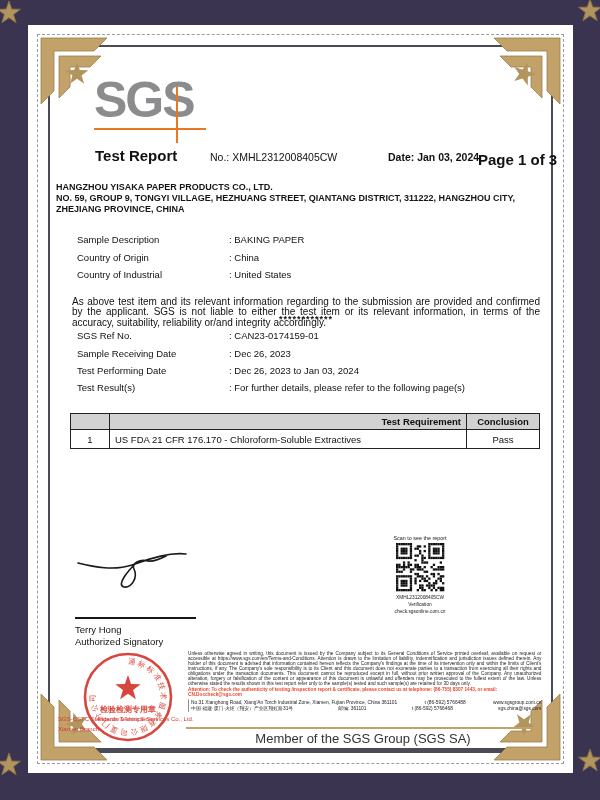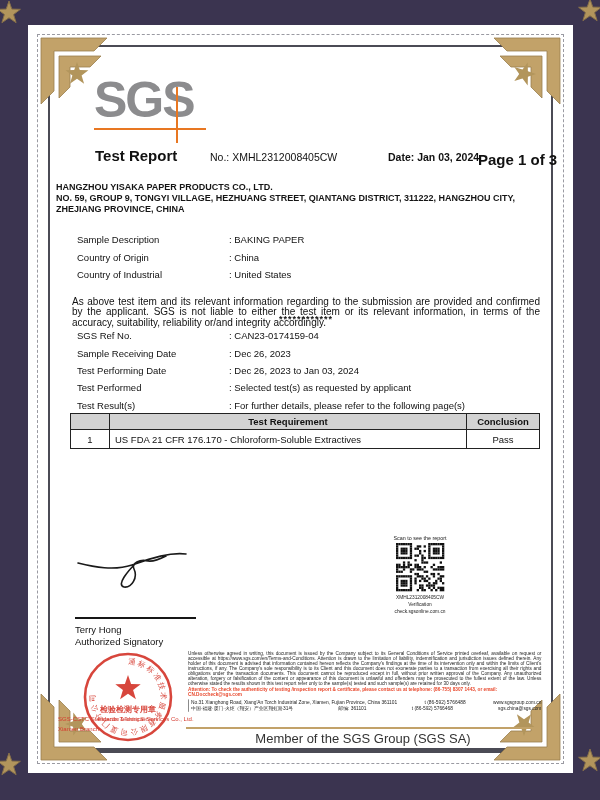--- a/index.html
+++ b/index.html
@@ -36,21 +36,21 @@
   .applicant{position:absolute;left:28px;top:157px;width:470px;font-size:9px;line-height:11px;font-weight:bold;color:#151515;}
   .fields{position:absolute;left:49px;width:470px;font-size:9.5px;}
   .fields .row{display:flex;height:17.4px;align-items:center;}
   .fields .lab{width:152px;flex:0 0 152px;}
   .disclaimer{position:absolute;left:44px;top:272px;width:468px;font-size:10px;line-height:10.4px;text-align:justify;}
   .stars-sep{position:absolute;left:44px;top:289px;width:468px;text-align:center;font-size:9px;font-weight:bold;letter-spacing:1px;}
 
   table.results{position:absolute;left:42px;top:388px;width:470px;border-collapse:collapse;font-size:9.5px;}
   table.results th, table.results td{border:1px solid #222;padding:1px 5px;}
   table.results th{background:#d2d2d2;font-weight:bold;height:13px;}
-  table.results th.req{text-align:center;margin-left:38px;}
+  table.results th.req{text-align:right;margin-left:38px;}
   table.results td{height:16px;}
   .col-no{width:28px;text-align:center;}
   .col-conc{width:62px;text-align:center;}
 
   .signed{position:absolute;left:44px;top:480px;font-size:9.5px;line-height:12px;}
   .sig-svg{position:absolute;left:46px;top:512px;}
   .sig-line{position:absolute;left:47px;top:592px;width:121px;height:1.5px;background:#161616;}
   .signatory{position:absolute;left:47px;top:599px;font-size:9.5px;line-height:11.5px;}
 
   .qr-block{position:absolute;left:352px;top:508px;}
@@ -142,33 +142,29 @@
       <span class="val">: United States</span>
     </div>
   </div>
 
   <div class="disclaimer">As above test item and its relevant information regarding to the submission are provided and confirmed by the applicant. SGS is not liable to either the test item or its relevant information, in terms of the accuracy, suitability, reliability or/and integrity accordingly.</div>
   <div class="stars-sep">************</div>
 
   <div class="fields" style="top:302px;">
     <div class="row">
       <span class="lab">SGS Ref No.</span>
-      <span class="val">: CAN23-0174159-04</span>
+      <span class="val">: CAN23-0174159-01</span>
     </div>
     <div class="row">
       <span class="lab">Sample Receiving Date</span>
       <span class="val">: Dec 26, 2023</span>
     </div>
     <div class="row">
       <span class="lab">Test Performing Date</span>
       <span class="val">: Dec 26, 2023 to Jan 03, 2024</span>
-    </div>
-    <div class="row">
-      <span class="lab">Test Performed</span>
-      <span class="val">: Selected test(s) as requested by applicant</span>
     </div>
     <div class="row">
       <span class="lab">Test Result(s)</span>
       <span class="val">: For further details, please refer to the following page(s)</span>
     </div>
   </div>
 
   <table class="results">
     <tbody>
         <tr>

